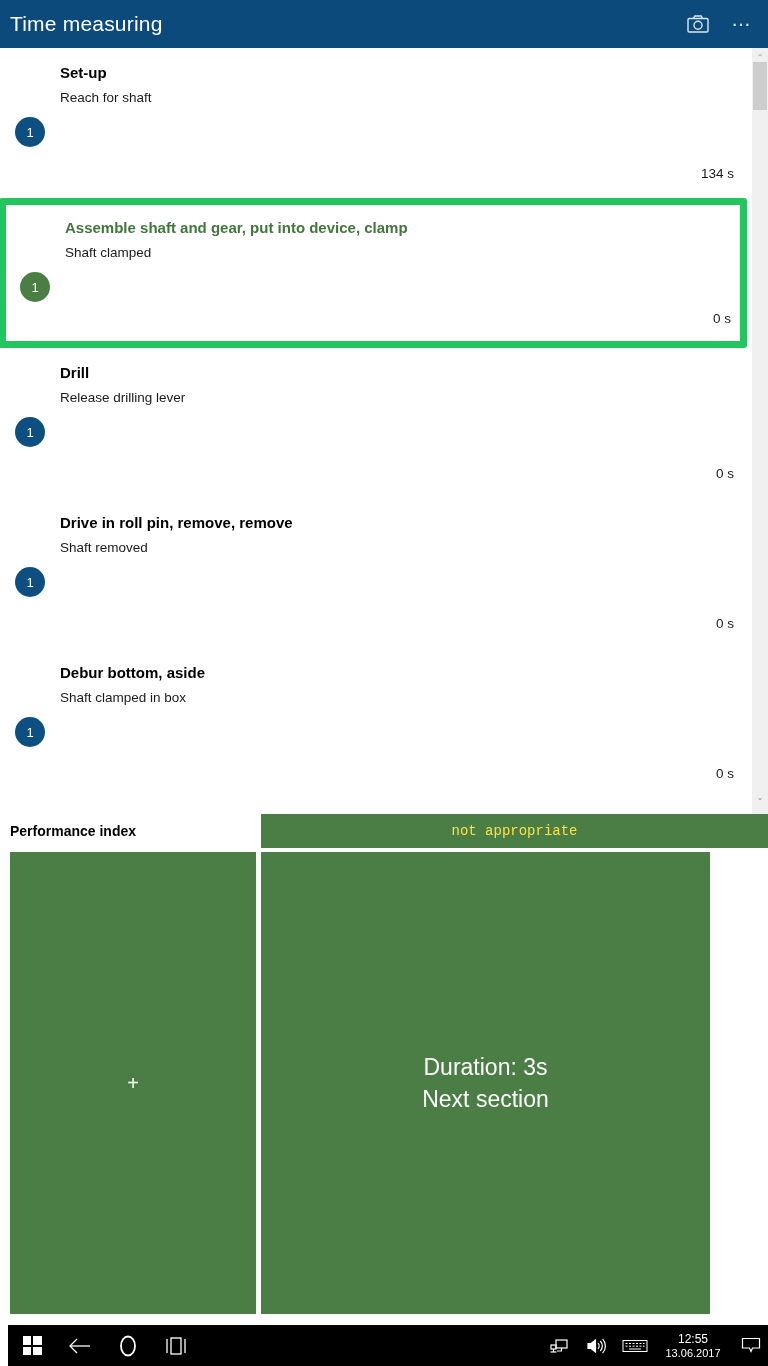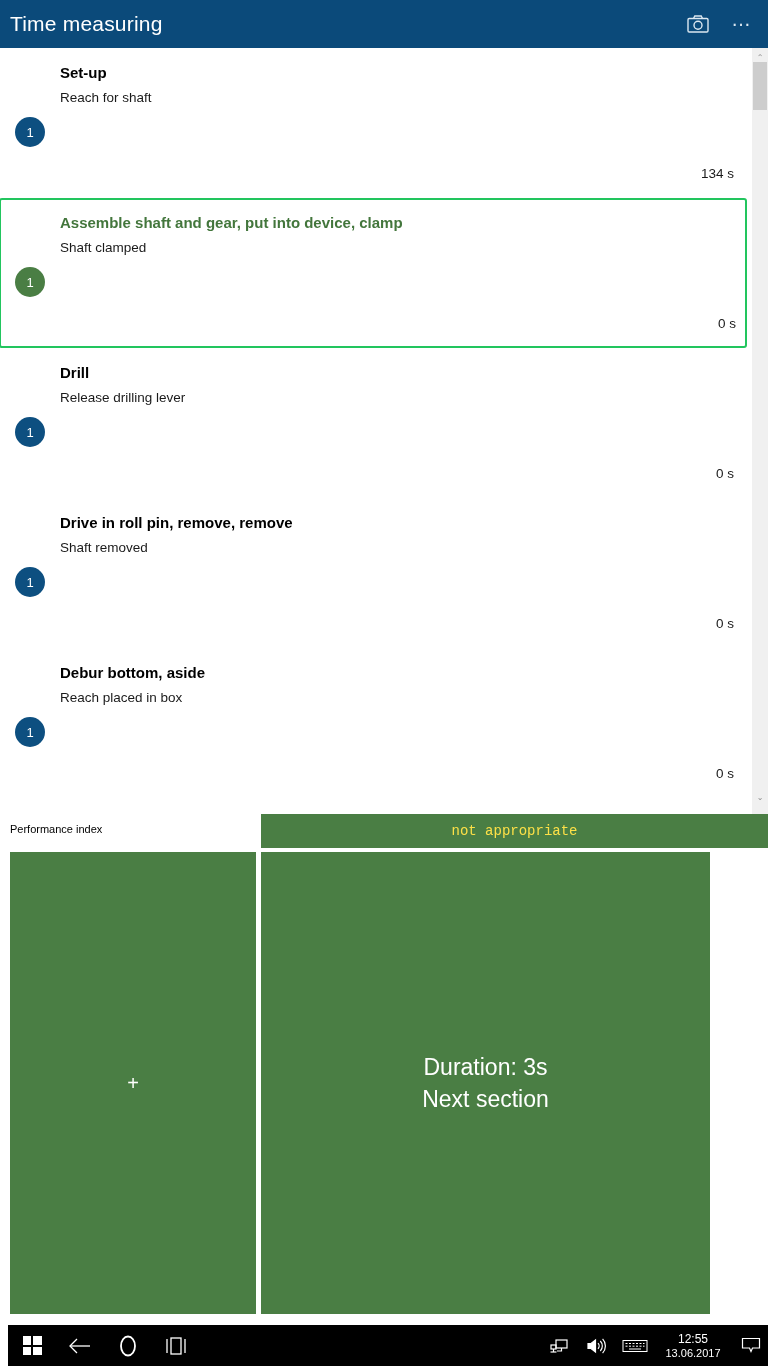--- a/index.html
+++ b/index.html
@@ -101,21 +101,21 @@
   }
   .task .duration {
     position: absolute;
     right: 10px; bottom: 17px;
     font-size: 13.5px;
     color: #1a1a1a;
   }
 
   
   .task.selected {
-    border: 2px solid #22c55e;
+    border: 7px solid #22c55e;
     border-radius: 3px;
     width: 748px;
     height: 150px;
     margin-left: -1px;
   }
   .task.selected .title { color: #43763c; top: 14px; left: 59px; }
   .task.selected .subtitle { top: 40px; left: 59px; }
   .task.selected .badge { background: #4a7e44; top: 67px; left: 14px; }
   .task.selected .duration { right: 9px; bottom: 15px; }
 
@@ -143,22 +143,22 @@
 
   
   .perf-row {
     position: absolute;
     top: 814px; left: 0;
     width: 768px; height: 36px;
   }
   .perf-label {
     position: absolute;
     left: 10px; top: 9px;
-    font-size: 11px;
-    font-weight: normal;
+    font-size: 14px;
+    font-weight: bold;
     color: #000000;
   }
   .perf-status {
     position: absolute;
     left: 261px; top: 0;
     width: 507px; height: 34px;
     background: #4a7e44;
     color: #fde047;
     font-size: 14px;
     display: flex;
@@ -288,21 +288,21 @@
 
       <div class="task">
         <div class="title">Drive in roll pin, remove, remove</div>
         <div class="subtitle">Shaft removed</div>
         <div class="badge">1</div>
         <div class="duration">0 s</div>
       </div>
 
       <div class="task">
         <div class="title">Debur bottom, aside</div>
-        <div class="subtitle">Reach placed in box</div>
+        <div class="subtitle">Shaft clamped in box</div>
         <div class="badge">1</div>
         <div class="duration">0 s</div>
       </div>
 
     </div>
   </div>
 
   <div class="scrollbar">
     <div class="sb-arrow up">⌃</div>
     <div class="sb-thumb"></div>

